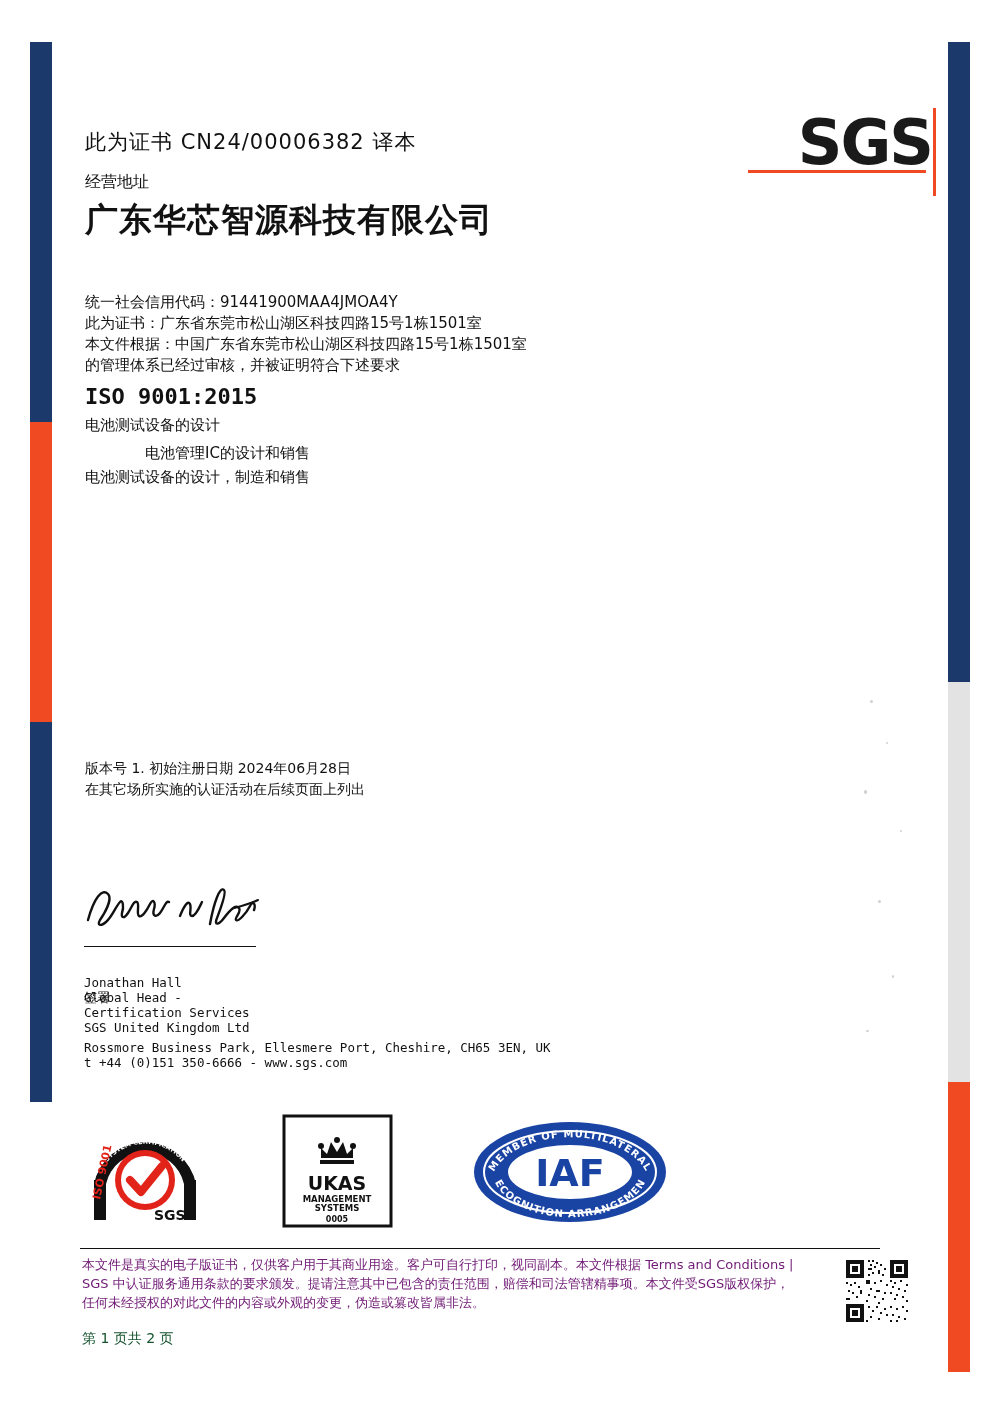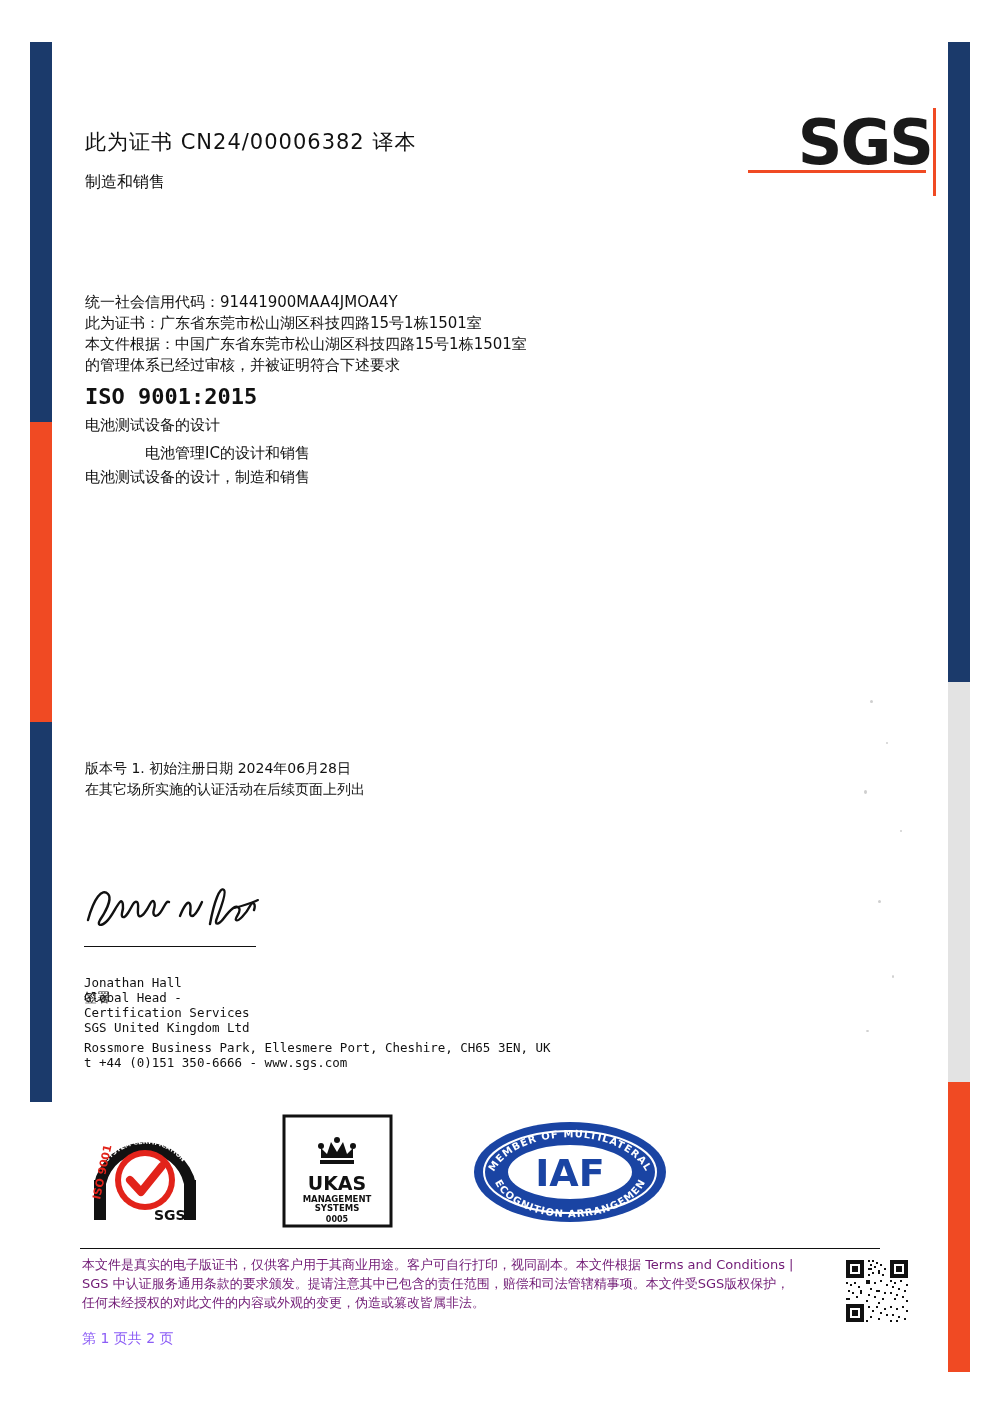--- a/index.html
+++ b/index.html
@@ -163,21 +163,21 @@
   .footer-text {
     left: 82px; top: 1255px;
     width: 720px;
     font-size: 13px;
     line-height: 19px;
     color: #701a75;
   }
   .page-num {
     left: 82px; top: 1330px;
     font-size: 14px;
-    color: #8b5cf6;
+    color: #14532d;
   }
   .qr {
     position: absolute;
     right: 90px; top: 1258px;
     width: 66px; height: 66px;
   }
   .speck { position: absolute; background: #cfcfcf; border-radius: 50%; }
 </style>
 </head>
 <body>
@@ -199,21 +199,22 @@
   <div class="speck" style="left:892px; top:975px; width:2px; height:3px;"></div>
   <div class="speck" style="left:866px; top:1030px; width:3px; height:2px;"></div>
 
   <div class="sgs-logo">
     <div class="rule-h"></div>
     <div class="rule-v"></div>
     <div class="word">SGS</div>
   </div>
 
   <div class="tx translation-line serif-cn">此为证书 CN24/00006382 译本</div>
-  <div class="tx below-org serif-cn">制造和销售</div>
+  <div class="tx below-org serif-cn">经营地址</div>
+  <div class="tx org-name serif-cn">广东华芯智源科技有限公司</div>
 
   <div class="tx details serif-cn">
     <div>统一社会信用代码：91441900MAA4JMOA4Y</div>
     <div>此为证书：广东省东莞市松山湖区科技四路15号1栋1501室</div>
     <div>本文件根据：中国广东省东莞市松山湖区科技四路15号1栋1501室</div>
     <div>的管理体系已经过审核，并被证明符合下述要求</div>
   </div>
 
   <div class="tx standard">ISO 9001:2015</div>
   <div class="tx scope-head serif-cn">电池测试设备的设计</div>

